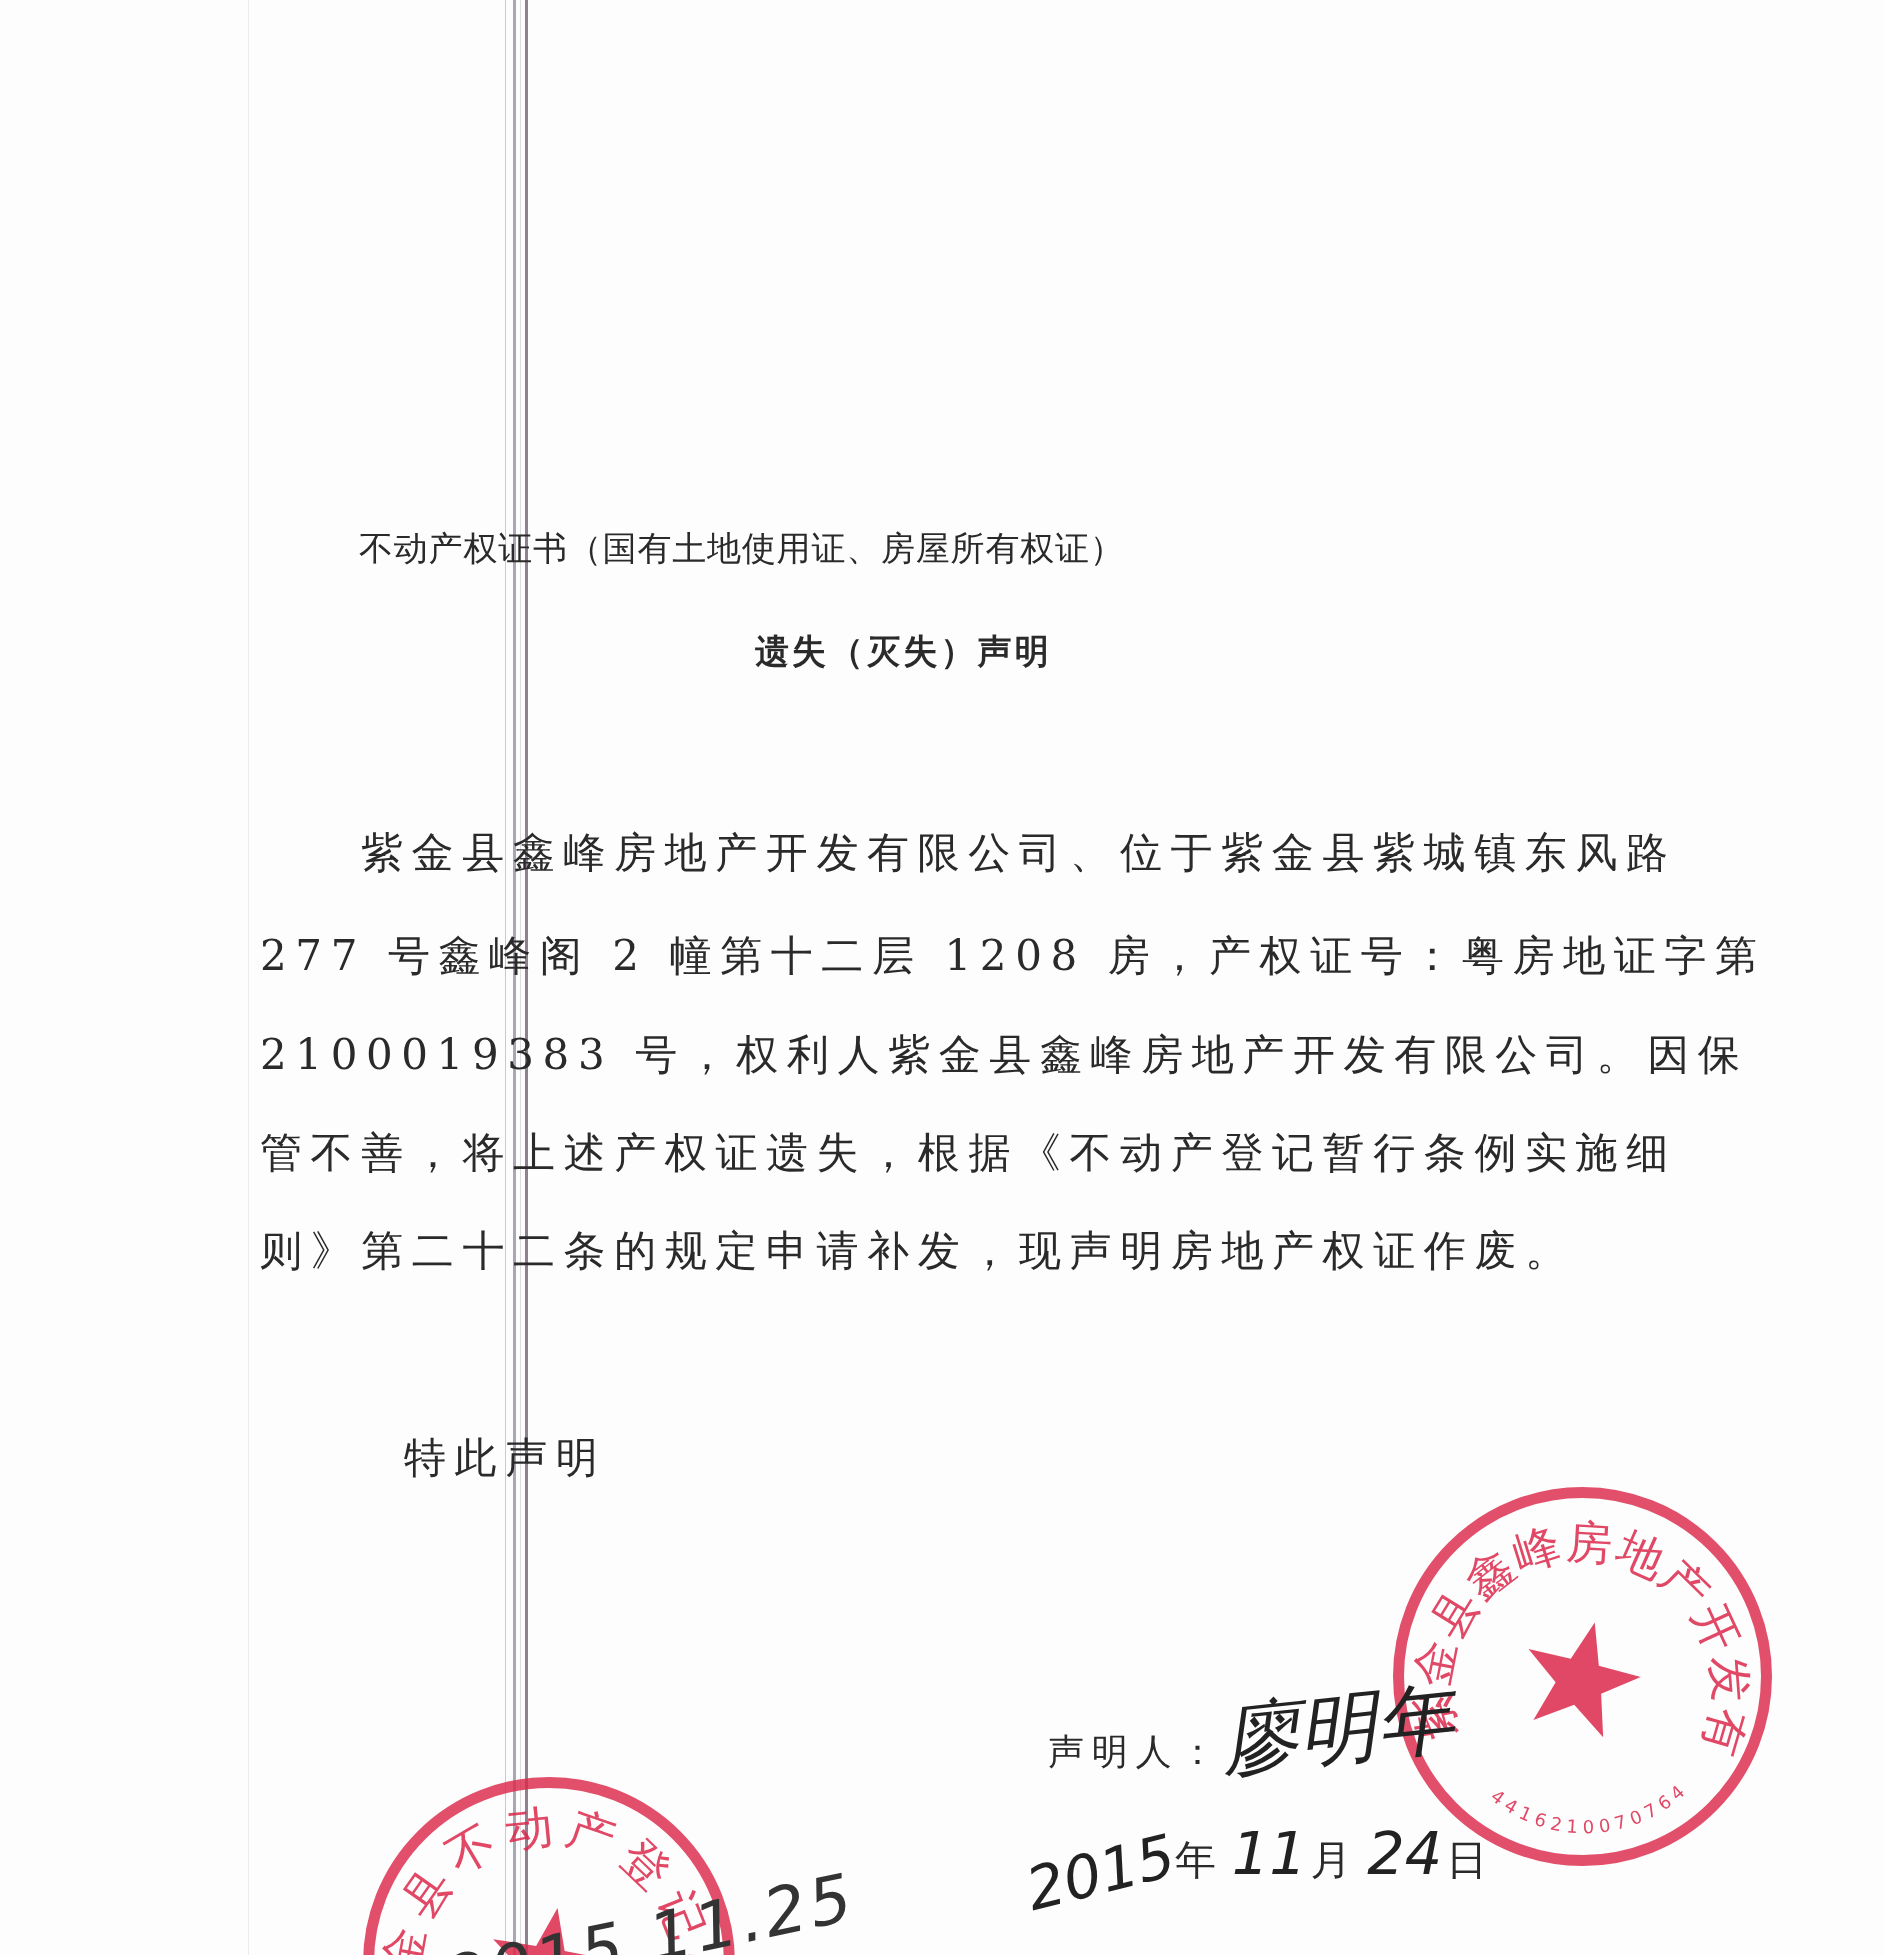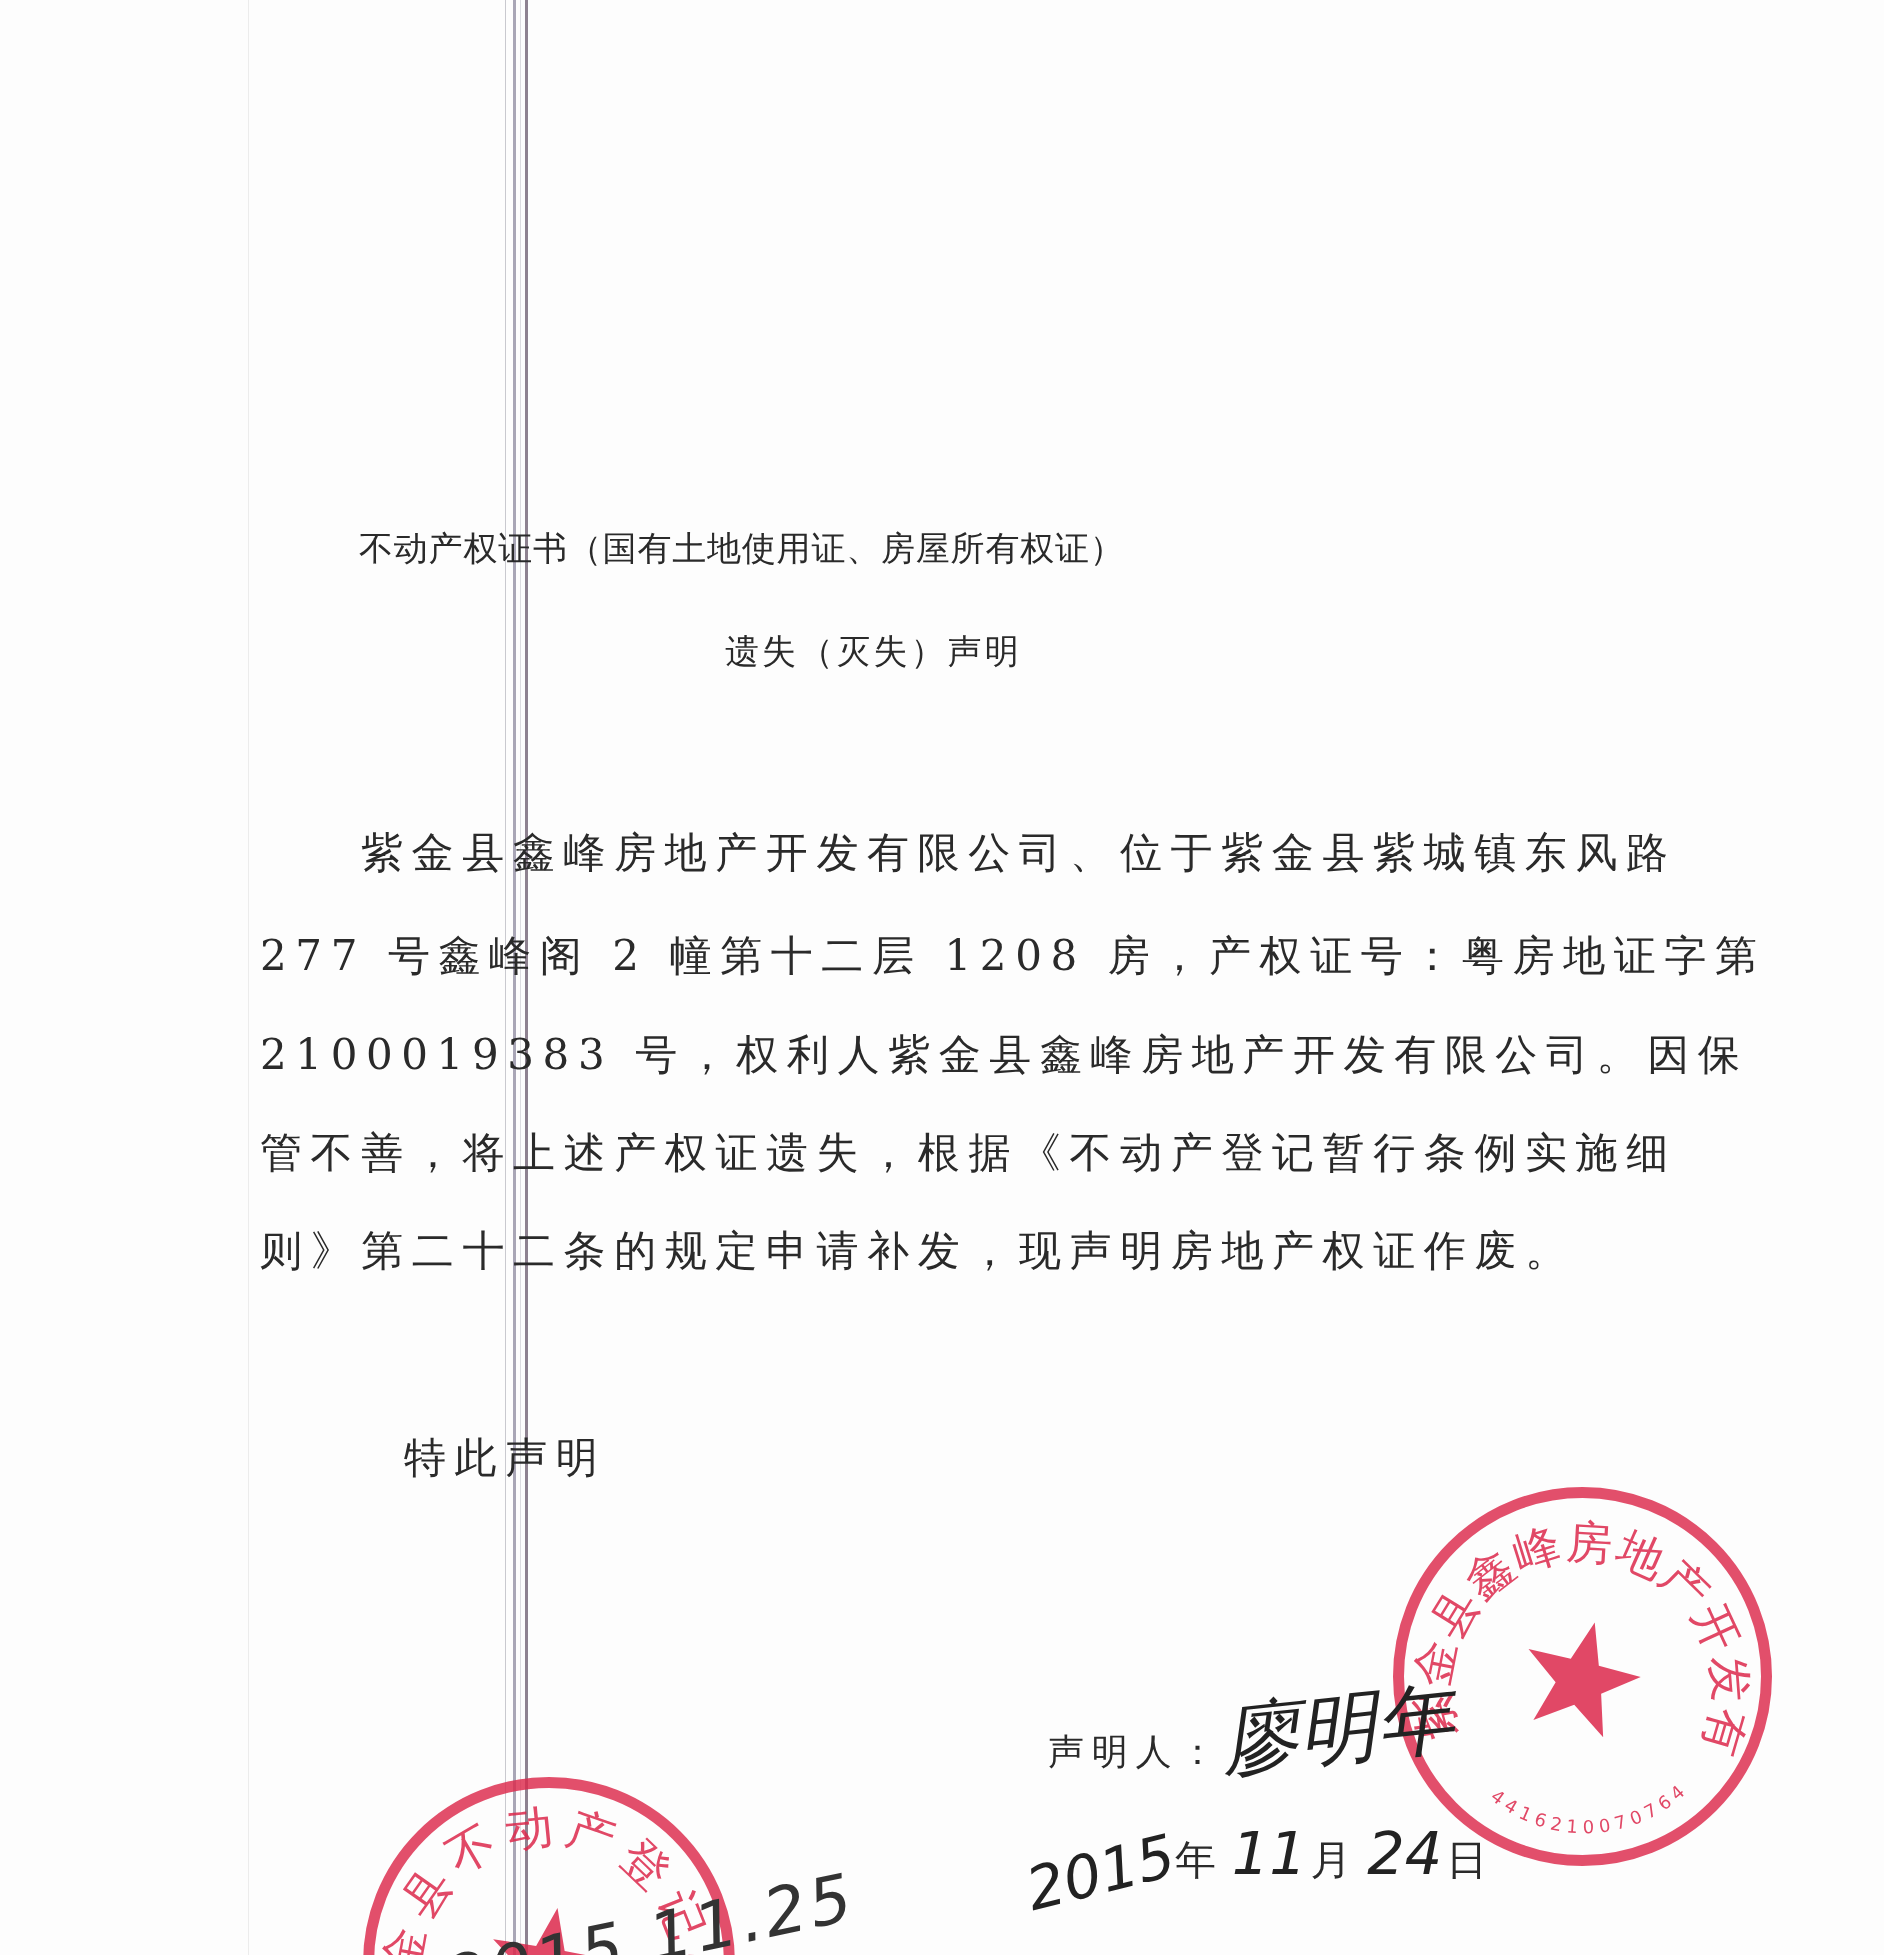--- a/index.html
+++ b/index.html
@@ -19,21 +19,21 @@
   .scan-line.l2 { left: 513px; width: 3.1px; background: #a9a6b6; }
   .scan-line.l3 { left: 520px; width: 0.8px; background: #dcdce0; }
   .scan-line.l4 { left: 525px; width: 2.7px; background: #8e8290; }
 
   .title {
     position: absolute; left: 0; width: 1885px;
     font-size: 34px; line-height: 51px; white-space: nowrap;
     letter-spacing: 0.8px;
   }
   .title.t1 { top: 523px; left: 359px; width: auto; }
-  .title.t2 { top: 626px; left: 725px; width: auto; letter-spacing: 3.1px; }
+  .title.t2 { top: 626px; left: 755px; width: auto; letter-spacing: 3.1px; font-weight: bold; }
 
   .para-line {
     position: absolute; white-space: nowrap;
     font-size: 42px; line-height: 51px;
     letter-spacing: 8.6px;
   }
   .para-line.p1 { top: 827px; left: 361px; }
   .para-line.p2 { top: 930px; left: 260px; }
   .para-line.p3 { top: 1029px; left: 260px; }
   .para-line.p4 { top: 1127px; left: 260px; }

